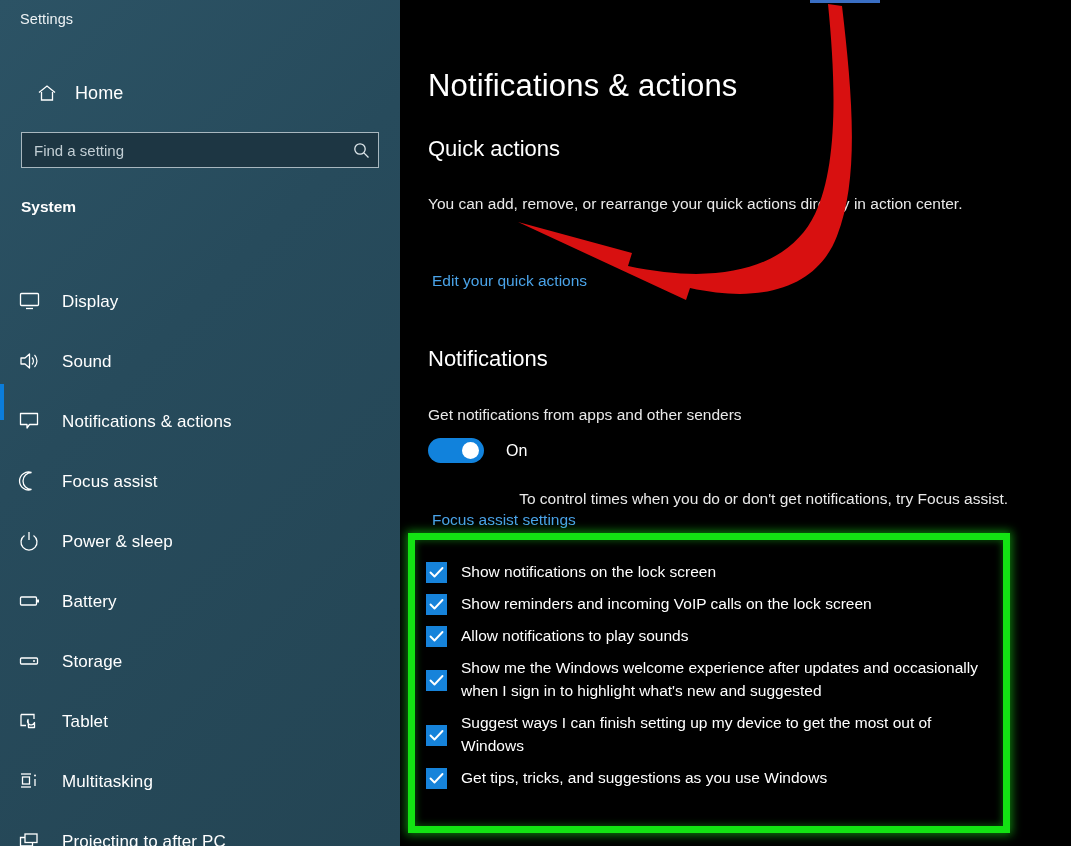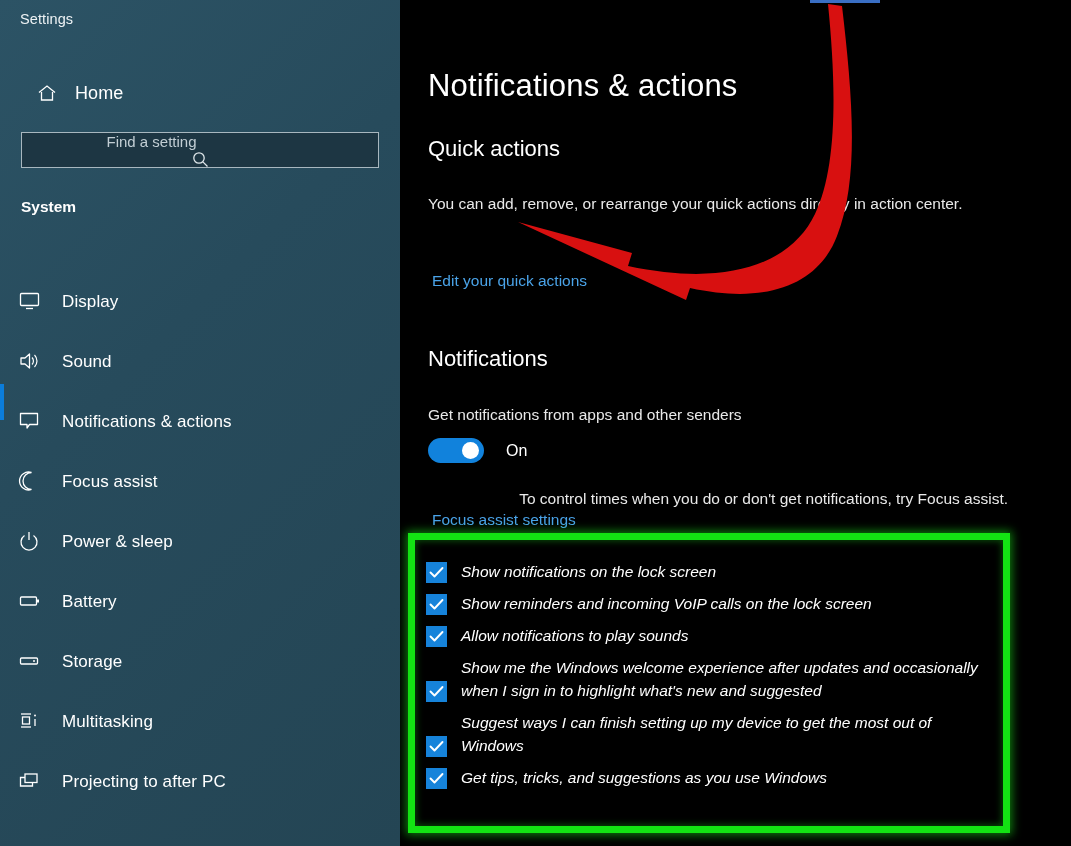--- a/index.html
+++ b/index.html
@@ -68,21 +68,20 @@
   .search-box {
     position: absolute;
     left: 21px;
     top: 132px;
     width: 358px;
     height: 36px;
     background: #1d3643;
     border: 1px solid #a8b7bf;
     display: flex;
     align-items: center;
-    flex-direction: column;
   }
   .search-input {
     flex: 1;
     background: transparent;
     border: none;
     outline: none;
     color: #ffffff;
     font-family: "Liberation Sans", sans-serif;
     font-size: 15px;
     padding-left: 12px;
@@ -242,24 +241,23 @@
   
   .check-list {
     position: absolute;
     left: 26px;
     top: 560px;
     width: 570px;
     z-index: 20;
   }
   .check-row {
     display: flex;
-    align-items: flex-end;
+    align-items: center;
     margin-bottom: 9px;
     cursor: pointer;
-    font-style: italic;
   }
   .check-box {
     flex: 0 0 21px;
     width: 21px;
     height: 21px;
     background: #1683da;
     position: relative;
     margin-top: 2px;
   }
   .check-box svg { position: absolute; left: 2px; top: 2px; }
@@ -385,20 +383,31 @@
         <span class="accent"></span>
         <span class="nav-ic">
           <svg width="24" height="22" viewBox="0 0 24 22">
             <rect x="2.5" y="8" width="17" height="6" rx="1" fill="none" stroke="#ffffff" stroke-width="1.3"></rect>
             <circle cx="16" cy="11" r="1" fill="#ffffff"></circle>
           </svg>
         </span>
         <span class="nav-lbl">Storage</span>
       </div>
 
+      <div class="nav-item">
+        <span class="accent"></span>
+        <span class="nav-ic">
+          <svg width="24" height="22" viewBox="0 0 24 22">
+            <path d="M3 4.5 L16 4.5 L16 9" fill="none" stroke="#ffffff" stroke-width="1.3"></path>
+            <path d="M3 4.5 L3 15.5 L8 15.5" fill="none" stroke="#ffffff" stroke-width="1.3"></path>
+            <path d="M10 9.5 A3.6 3.6 0 1 0 16.5 12.5 L16.5 17.5 L10.5 17.5 Z" fill="none" stroke="#ffffff" stroke-width="1.3" stroke-linejoin="round"></path>
+          </svg>
+        </span>
+        <span class="nav-lbl">Tablet</span>
+      </div>
 
       <div class="nav-item">
         <span class="accent"></span>
         <span class="nav-ic">
           <svg width="24" height="22" viewBox="0 0 24 22">
             <line x1="3" y1="4" x2="13" y2="4" stroke="#ffffff" stroke-width="1.3"></line>
             <rect x="4.5" y="7" width="7" height="7" fill="none" stroke="#ffffff" stroke-width="1.3"></rect>
             <line x1="3" y1="17" x2="13" y2="17" stroke="#ffffff" stroke-width="1.3"></line>
             <circle cx="17" cy="5.5" r="1" fill="#ffffff"></circle>
             <line x1="17" y1="9" x2="17" y2="16" stroke="#ffffff" stroke-width="1.3"></line>

